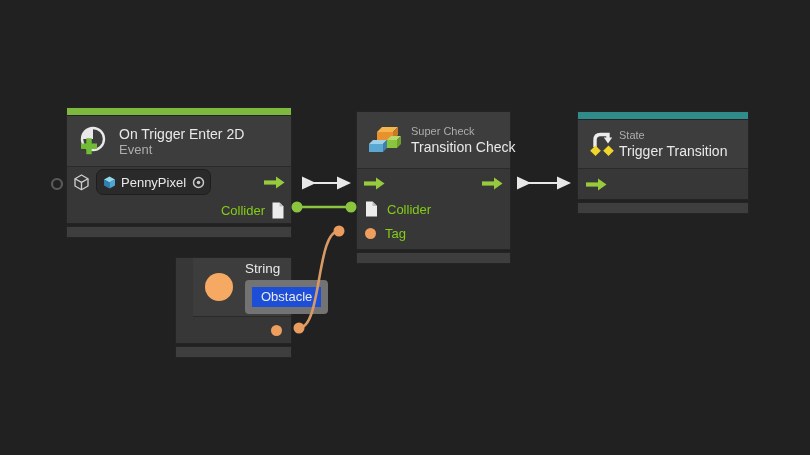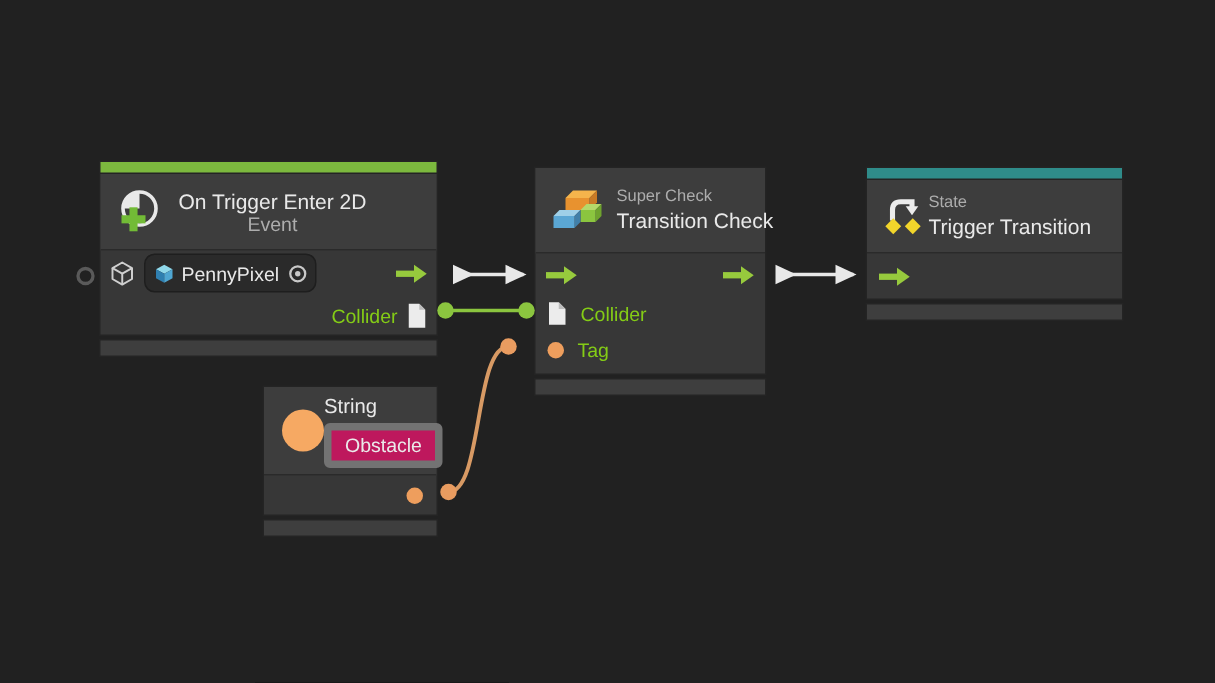--- a/index.html
+++ b/index.html
@@ -27,21 +27,21 @@
   .footer { height:10px; background:#3e3e3e; box-shadow:0 0 0 1px #242424; margin-top:4px; }
   .icon { display:inline-flex; align-items:center; justify-content:center; flex:none; }
   .spacer { flex:1; }
   .chip {
     display:inline-flex; align-items:center; gap:5px;
     background:#2a2a2a; border:1px solid #1e1e1e; border-radius:7px;
     padding:2px 4px 2px 6px; height:20px;
   }
   .chip .val { color:#e9e9e9; font-size:13px; }
   .valuechip {
-    display:inline-block; background:#be185d; border:5px solid #737373; border-radius:4px;
+    display:inline-block; background:#1d4ed8; border:7px solid #737373; border-radius:4px;
     padding:2px 9px; color:#eaeaea; font-size:13px; line-height:16px; margin-top:2px;
   }
   .dot { width:11px; height:11px; border-radius:50%; background:#ee9e5d; flex:none; }
   .bigcircle { width:28px; height:28px; border-radius:50%; background:#f6a963; flex:none; }
 </style>
 </head>
 <body>
 
 <div class="canvas">
 
@@ -67,21 +67,21 @@
       <polygon points="557,176.5 557,189.5 571,183" fill="#e8e8e8"></polygon>
     </g>
 
     <g>
       <path d="M299,328 C322,328 316,231 339,231" fill="none" stroke="#d89a64" stroke-width="2.6"></path>
       <circle cx="299" cy="328" r="5.5" fill="#e99c60"></circle>
       <circle cx="339" cy="231" r="5.5" fill="#e99c60"></circle>
     </g>
   </svg>
 
-  <div class="node" style="left:67px; top:108px; width:224px;text-align:center;">
+  <div class="node" style="left:67px; top:108px; width:224px;">
     <div class="accent green"></div>
     <div class="box">
       <div class="header" style="height:50px;">
         <span class="icon" style="width:32px;height:32px;">
           <svg width="32" height="32" viewBox="0 0 32 32">
             <circle cx="16" cy="14" r="11" fill="none" stroke="#e9e9e9" stroke-width="2.4"></circle>
             <path d="M16,14 L16,3 A11,11 0 0 0 5,14 Z" fill="#e9e9e9"></path>
             <g fill="#72bb36">
               <rect x="4" y="18.5" width="16" height="5.4"></rect>
               <rect x="9.3" y="13.2" width="5.4" height="16"></rect>
@@ -218,21 +218,21 @@
             <polygon points="12,0.5 12,12.5 20.5,6.5" fill="#97ca3d"></polygon>
           </svg>
         </span>
       </div>
     </div>
     <div class="footer"></div>
   </div>
 
   <div class="node" style="left:176px; top:258px; width:115px;">
     <div class="box">
-      <div class="header" style="height:58px; gap:0; padding:0 10px 0 12px;">
+      <div class="header" style="height:58px; gap:12px; padding:0 10px 0 12px;margin-left:17px;">
         <span class="bigcircle"></span>
         <div class="titles">
           <div class="title" style="font-size:13.5px;">String</div>
           <span class="valuechip">Obstacle</span>
         </div>
       </div>
       <div class="row" style="height:26px; padding:0 9px; justify-content:flex-end;">
         <span class="dot"></span>
       </div>
     </div>

